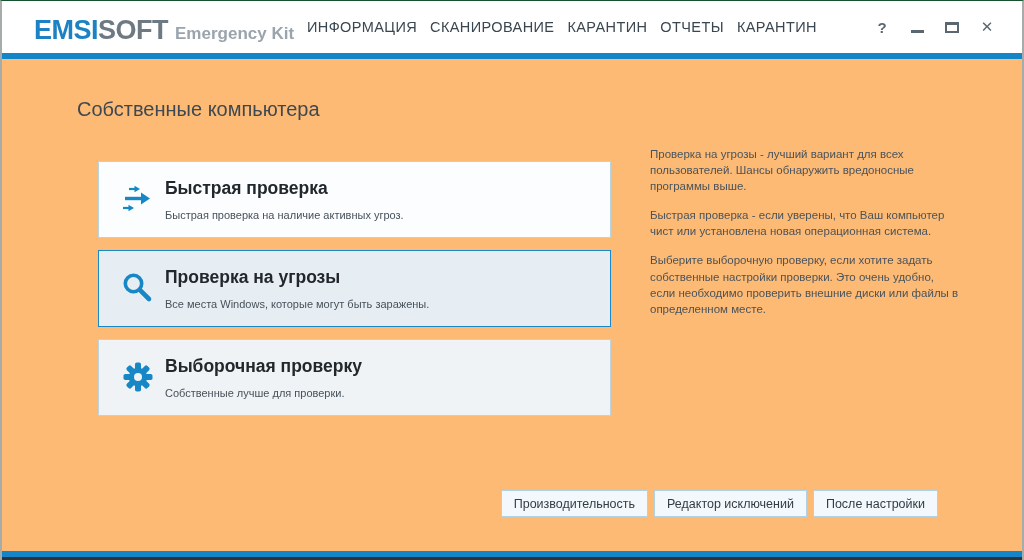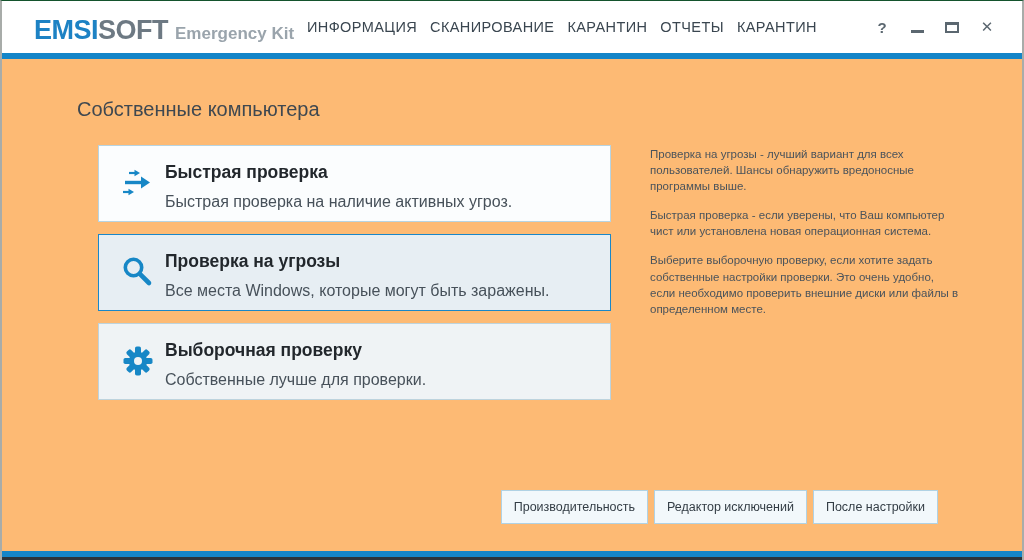--- a/index.html
+++ b/index.html
@@ -40,43 +40,43 @@
   .wc { width: 18px; height: 18px; display: flex; align-items: center; justify-content: center;
         font-weight: bold; font-size: 15px; cursor: pointer; }
   .wc-min-glyph { width: 13px; height: 3px; background: #5b6770; margin-top: 9px; }
   .wc-max-glyph { width: 14px; height: 11px; border: 2px solid #5b6770; border-top-width: 3px; }
   .accent-line { position: absolute; left: 0; top: 52px; width: 100%; height: 6px; background: #1485c8; }
 
   
   .page-title { position: absolute; left: 75px; top: 97px; font-size: 20px; color: #3f4850; }
 
   
-  .cards { position: absolute; left: 96px; top: 144px; width: 464px; }
+  .cards { position: absolute; left: 96px; top: 160px; width: 464px; }
   .card {
     position: relative; width: 513px; height: 77px; margin-bottom: 12px;
     background: #fbfdfe; border: 1px solid #b7d4e2; cursor: pointer;
   }
   .card.selected { background: #e7eef3; border: 1px solid #1a87c8; }
   .card.gray { background: #eff3f5; border-color: #bdd3dd; }
   .card-icon { position: absolute; left: 22px; top: 20px; width: 34px; height: 34px; }
   .card-title { position: absolute; left: 66px; top: 16px; font-size: 17.5px; font-weight: bold; color: #22272c; }
-  .card-sub { position: absolute; left: 66px; top: 47px; font-size: 16px; color: #47515a; }
+  .card-sub { position: absolute; left: 66px; top: 47px; font-size: 11px; color: #47515a; }
 
   
   .help { position: absolute; left: 648px; top: 145px; width: 312px; }
   .help-title { font-size: 17px; color: #414b53; margin-bottom: 18px; }
   .help p { font-size: 11.5px; color: #4a535b; line-height: 1.4; margin-bottom: 13px; }
 
   
   .footer-btns {
     position: absolute; top: 489px; right: 84px;
     display: flex; gap: 6px;
   }
   .fbtn {
-    height: 34px; padding: 3px 12px; font-size: 12.5px; color: #333d45;
+    height: 27px; padding: 3px 12px; font-size: 12.5px; color: #333d45;
     background: #f2f8fb; border: 1px solid #b0d2e4; cursor: pointer;
     display: flex; align-items: center; white-space: nowrap;
     font-family: "Liberation Sans", "DejaVu Sans", sans-serif;
   }
 
   
   .bottom-accent { position: absolute; left: 0; bottom: 3px; width: 100%; height: 6px; background: #1485c8; }
   .bottom-dark { position: absolute; left: 0; bottom: 0; width: 100%; height: 3px; background: #2b343c; }
 </style>
 </head>

